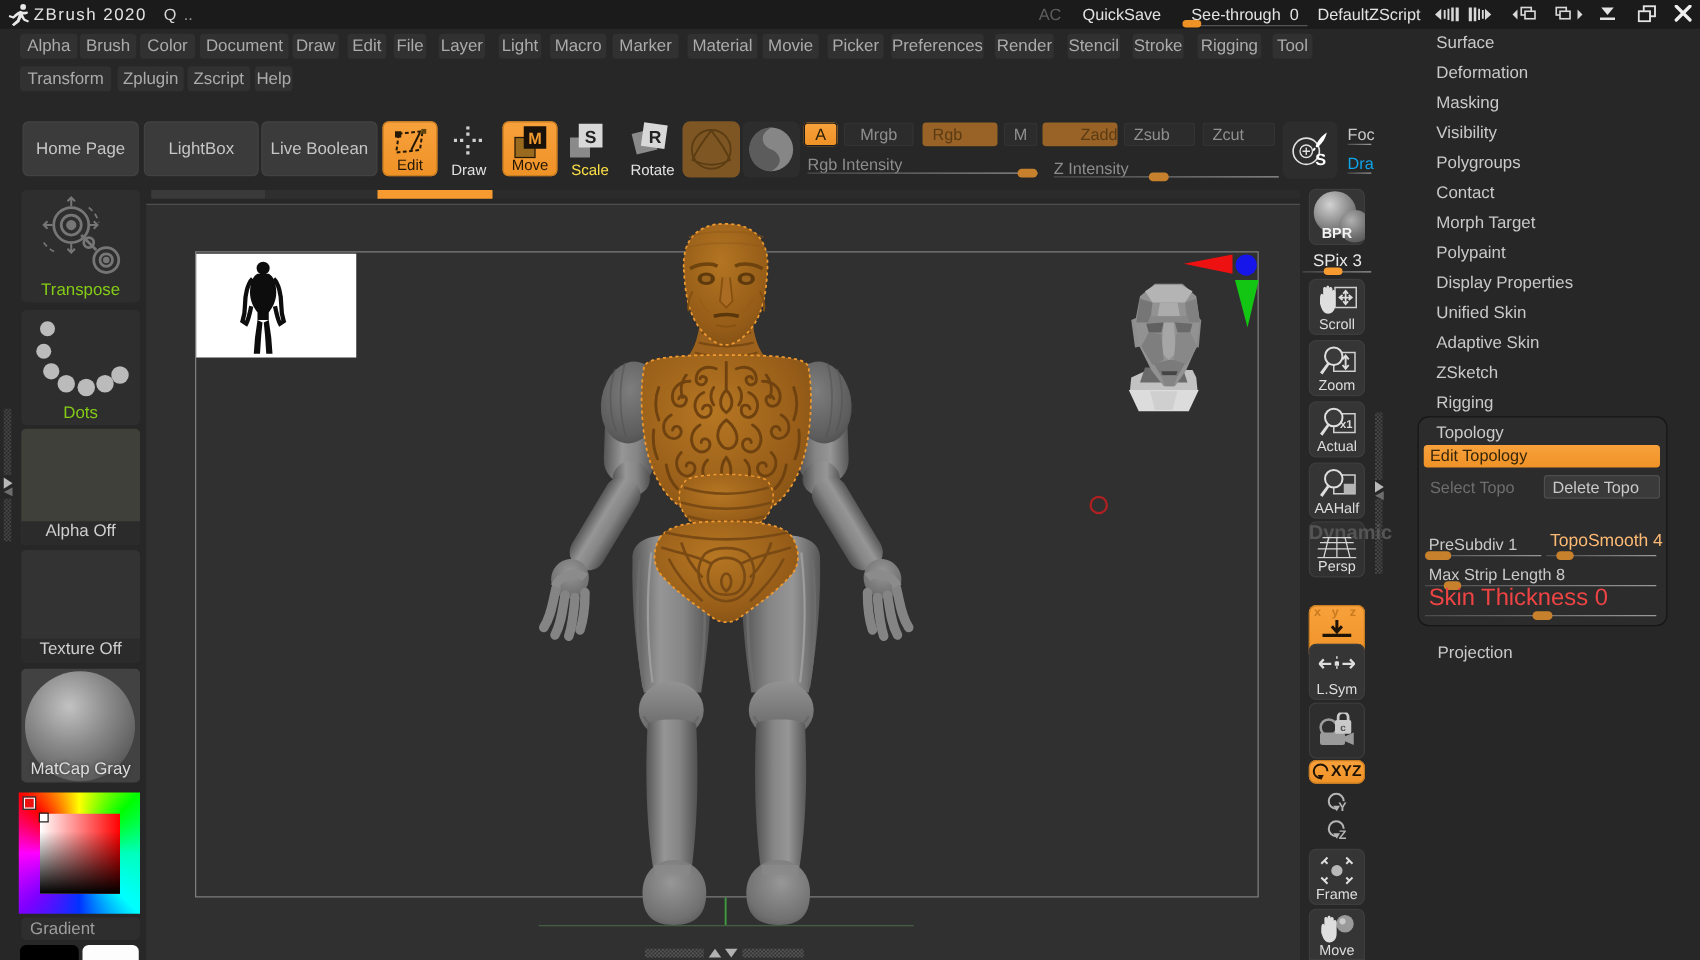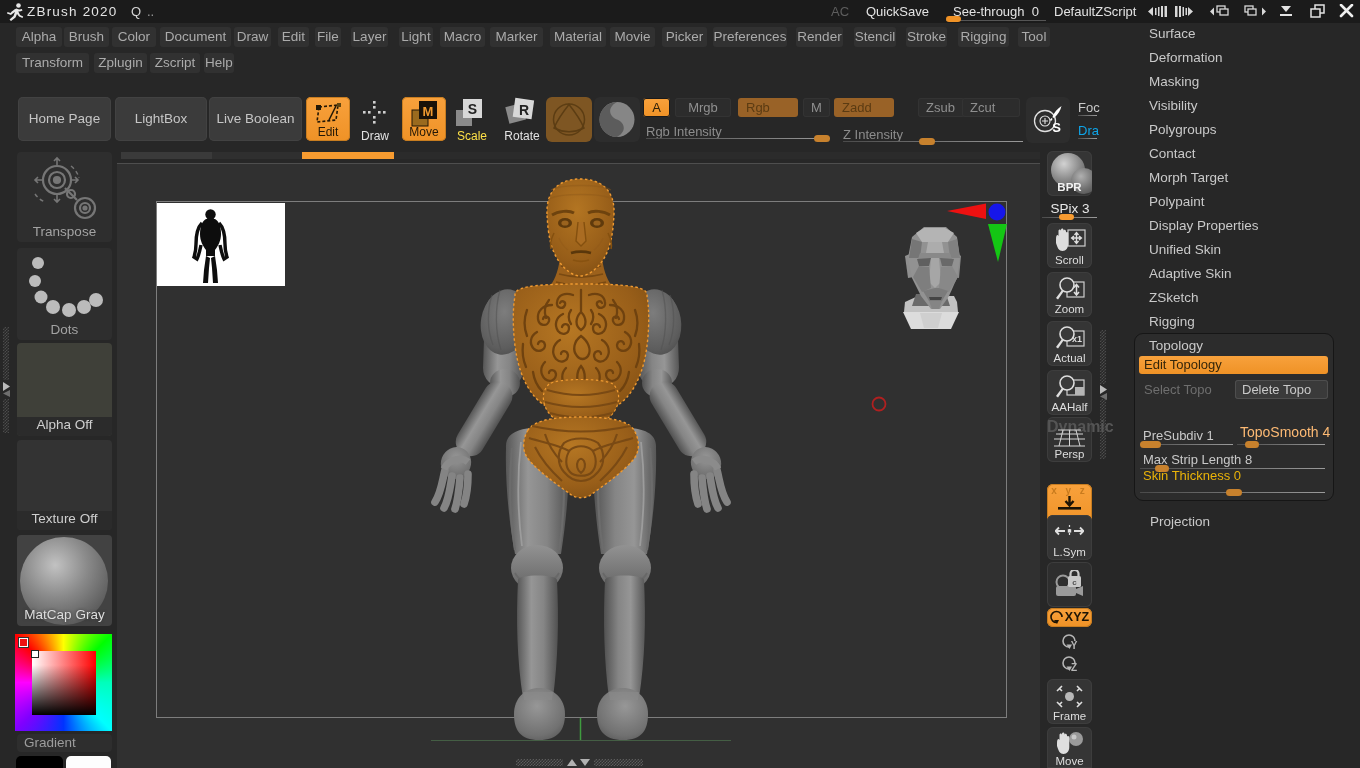--- a/index.html
+++ b/index.html
@@ -14,21 +14,21 @@
   .bigbtn{position:absolute;top:97px;height:44px;background:#3b3b3b;border-radius:5px;color:#c6c6c6;font-size:13.5px;line-height:44px;text-align:center;box-shadow:inset 0 0 0 1px #424242;}
   .orangebtn{background:linear-gradient(#f8a13c,#ef9226);box-shadow:inset 0 0 0 1px #c87d20;color:#2e2008;}
   .smbtn{position:absolute;top:98px;height:19px;line-height:19px;font-size:13px;text-align:center;border-radius:3px;}
   .dkbtn{background:#2c2c2c;color:#8f8f8f;box-shadow:inset 0 0 0 1px #333;}
   .bractive{background:#996227;color:#5b3b12;}
   .sliderlabel{position:absolute;color:#8d8d8d;font-size:13px;white-space:nowrap;}
   .track{position:absolute;height:1px;background:linear-gradient(90deg,#4a4a4a,#9a9a9a);}
   .knob{position:absolute;width:16px;height:7px;border-radius:3.5px;background:#c7812d;}
   
   .tile{position:absolute;left:17px;width:95px;background:#2e2e2e;border-radius:4px;}
-  .tlabel{position:absolute;left:0;width:100%;text-align:center;color:#a3a3a3;font-size:13.5px;}
+  .tlabel{position:absolute;left:0;width:100%;text-align:center;color:#84cc16;font-size:13.5px;}
   
   .rsbtn{position:absolute;left:1047px;width:45px;height:45px;background:#353535;border-radius:6px;box-shadow:inset 0 0 0 1px #3d3d3d;}
   .rslabel{position:absolute;width:100%;text-align:center;bottom:2px;color:#dedede;font-size:11.5px;}
   
   .rpitem{position:absolute;left:1149px;color:#c9c9c9;font-size:13.5px;white-space:nowrap;}
   
   .hatch{background-image:linear-gradient(45deg,#5c5c5c 25%,transparent 25%,transparent 75%,#5c5c5c 75%),linear-gradient(45deg,#5c5c5c 25%,transparent 25%,transparent 75%,#5c5c5c 75%);background-size:3px 3px;background-position:0 0,1.5px 1.5px;}
 </style>
 </head>
 <body>
@@ -173,22 +173,22 @@
     <svg class="abs" style="left:4px;top:3px" width="38" height="39" viewBox="0 0 38 39">
       <circle cx="19" cy="19.5" r="17.5" fill="#868686"></circle>
       <path d="M19 2 C8 8 12 17 19 19.5 C26 22 30 31 19 37 C9.3 37 1.5 29 1.5 19.5 C1.5 10 9.3 2 19 2 Z" fill="#5c5c5c"></path>
     </svg>
   </div>
 
   <div class="smbtn" style="left:643px;width:27px;background:linear-gradient(#f8a13c,#ef9226);color:#2e2008;box-shadow:inset 0 0 0 1px #1a1a1a;">A</div>
   <div class="smbtn dkbtn" style="left:675px;width:56px;">Mrgb</div>
   <div class="smbtn bractive" style="left:738px;width:60px;text-align:left;padding-left:8px;box-sizing:border-box;">Rgb</div>
   <div class="smbtn dkbtn" style="left:803px;width:27px;">M</div>
-  <div class="smbtn bractive" style="left:834px;width:60px;text-align:left;padding-left:8px;box-sizing:border-box;">Zadd</div>
-  <div class="smbtn dkbtn" style="left:899px;width:57px;text-align:left;padding-left:8px;box-sizing:border-box;margin-left:19px;">Zsub</div>
+  <div class="smbtn bractive" style="left:834px;width:60px;text-align:right;padding-left:8px;box-sizing:border-box;">Zadd</div>
+  <div class="smbtn dkbtn" style="left:899px;width:57px;text-align:left;padding-left:8px;box-sizing:border-box;">Zsub</div>
   <div class="smbtn dkbtn" style="left:962px;width:58px;text-align:left;padding-left:8px;box-sizing:border-box;">Zcut</div>
   <div class="sliderlabel" style="left:646px;top:124px">Rgb Intensity</div>
   <div class="track" style="left:646px;top:138px;width:184px"></div>
   <div class="knob" style="left:814px;top:135px"></div>
   <div class="sliderlabel" style="left:843px;top:127px">Z Intensity</div>
   <div class="track" style="left:843px;top:141px;width:180px"></div>
   <div class="knob" style="left:919px;top:138px"></div>
 
   <div class="abs" style="left:1026px;top:97px;width:44px;height:46px;background:#2d2d2d;border-radius:6px;">
     <svg class="abs" style="left:5px;top:5px" width="36" height="37" viewBox="0 0 36 37">
@@ -667,17 +667,17 @@
   <div class="abs" style="left:1235px;top:380px;width:93px;height:19px;background:#3a3a3a;border-radius:3px;box-shadow:inset 0 0 0 1px #4e4e4e;color:#c9c9c9;font-size:13px;line-height:19px;padding-left:7px;box-sizing:border-box">Delete Topo</div>
   <div class="abs" style="left:1143px;top:428px;color:#c9c9c9;font-size:13px">PreSubdiv 1</div>
   <div class="track" style="left:1140px;top:444px;width:93px"></div>
   <div class="knob" style="left:1140px;top:441px;width:21px"></div>
   <div class="abs" style="left:1240px;top:424px;color:#fdba74;font-size:14px">TopoSmooth 4</div>
   <div class="track" style="left:1237px;top:444px;width:88px"></div>
   <div class="knob" style="left:1245px;top:441px;width:14px"></div>
   <div class="abs" style="left:1143px;top:452px;color:#c9c9c9;font-size:13px">Max Strip Length 8</div>
   <div class="track" style="left:1140px;top:468px;width:185px"></div>
   <div class="knob" style="left:1155px;top:465px;width:14px"></div>
-  <div class="abs" style="left:1143px;top:468px;color:#eab308;font-size:13px">Skin Thickness 0</div>
+  <div class="abs" style="left:1143px;top:468px;color:#ef4444;font-size:19px">Skin Thickness 0</div>
   <div class="track" style="left:1140px;top:492px;width:185px"></div>
   <div class="knob" style="left:1226px;top:489px;width:16px"></div>
   <div class="rpitem" style="left:1150px;top:514px">Projection</div>
 </div>
 
 </body></html>

